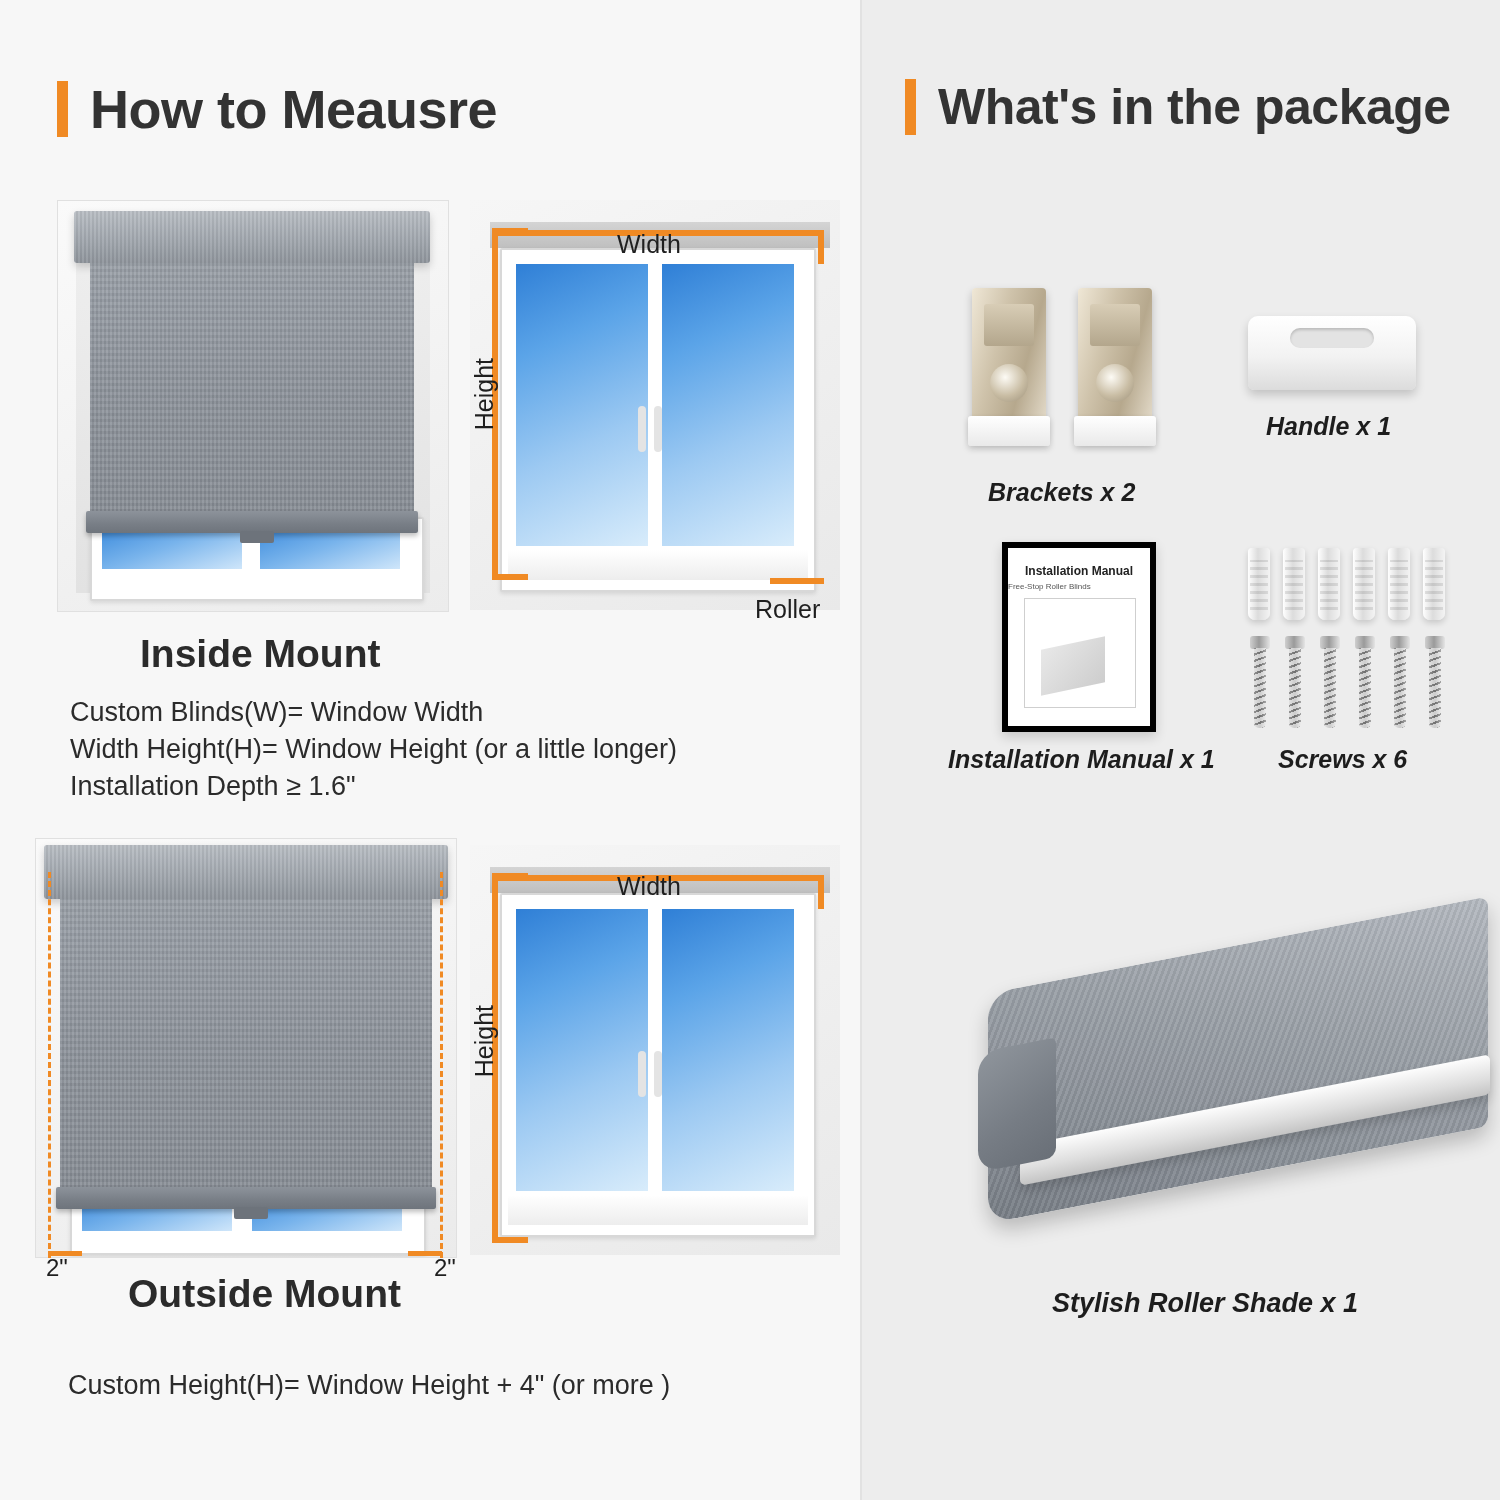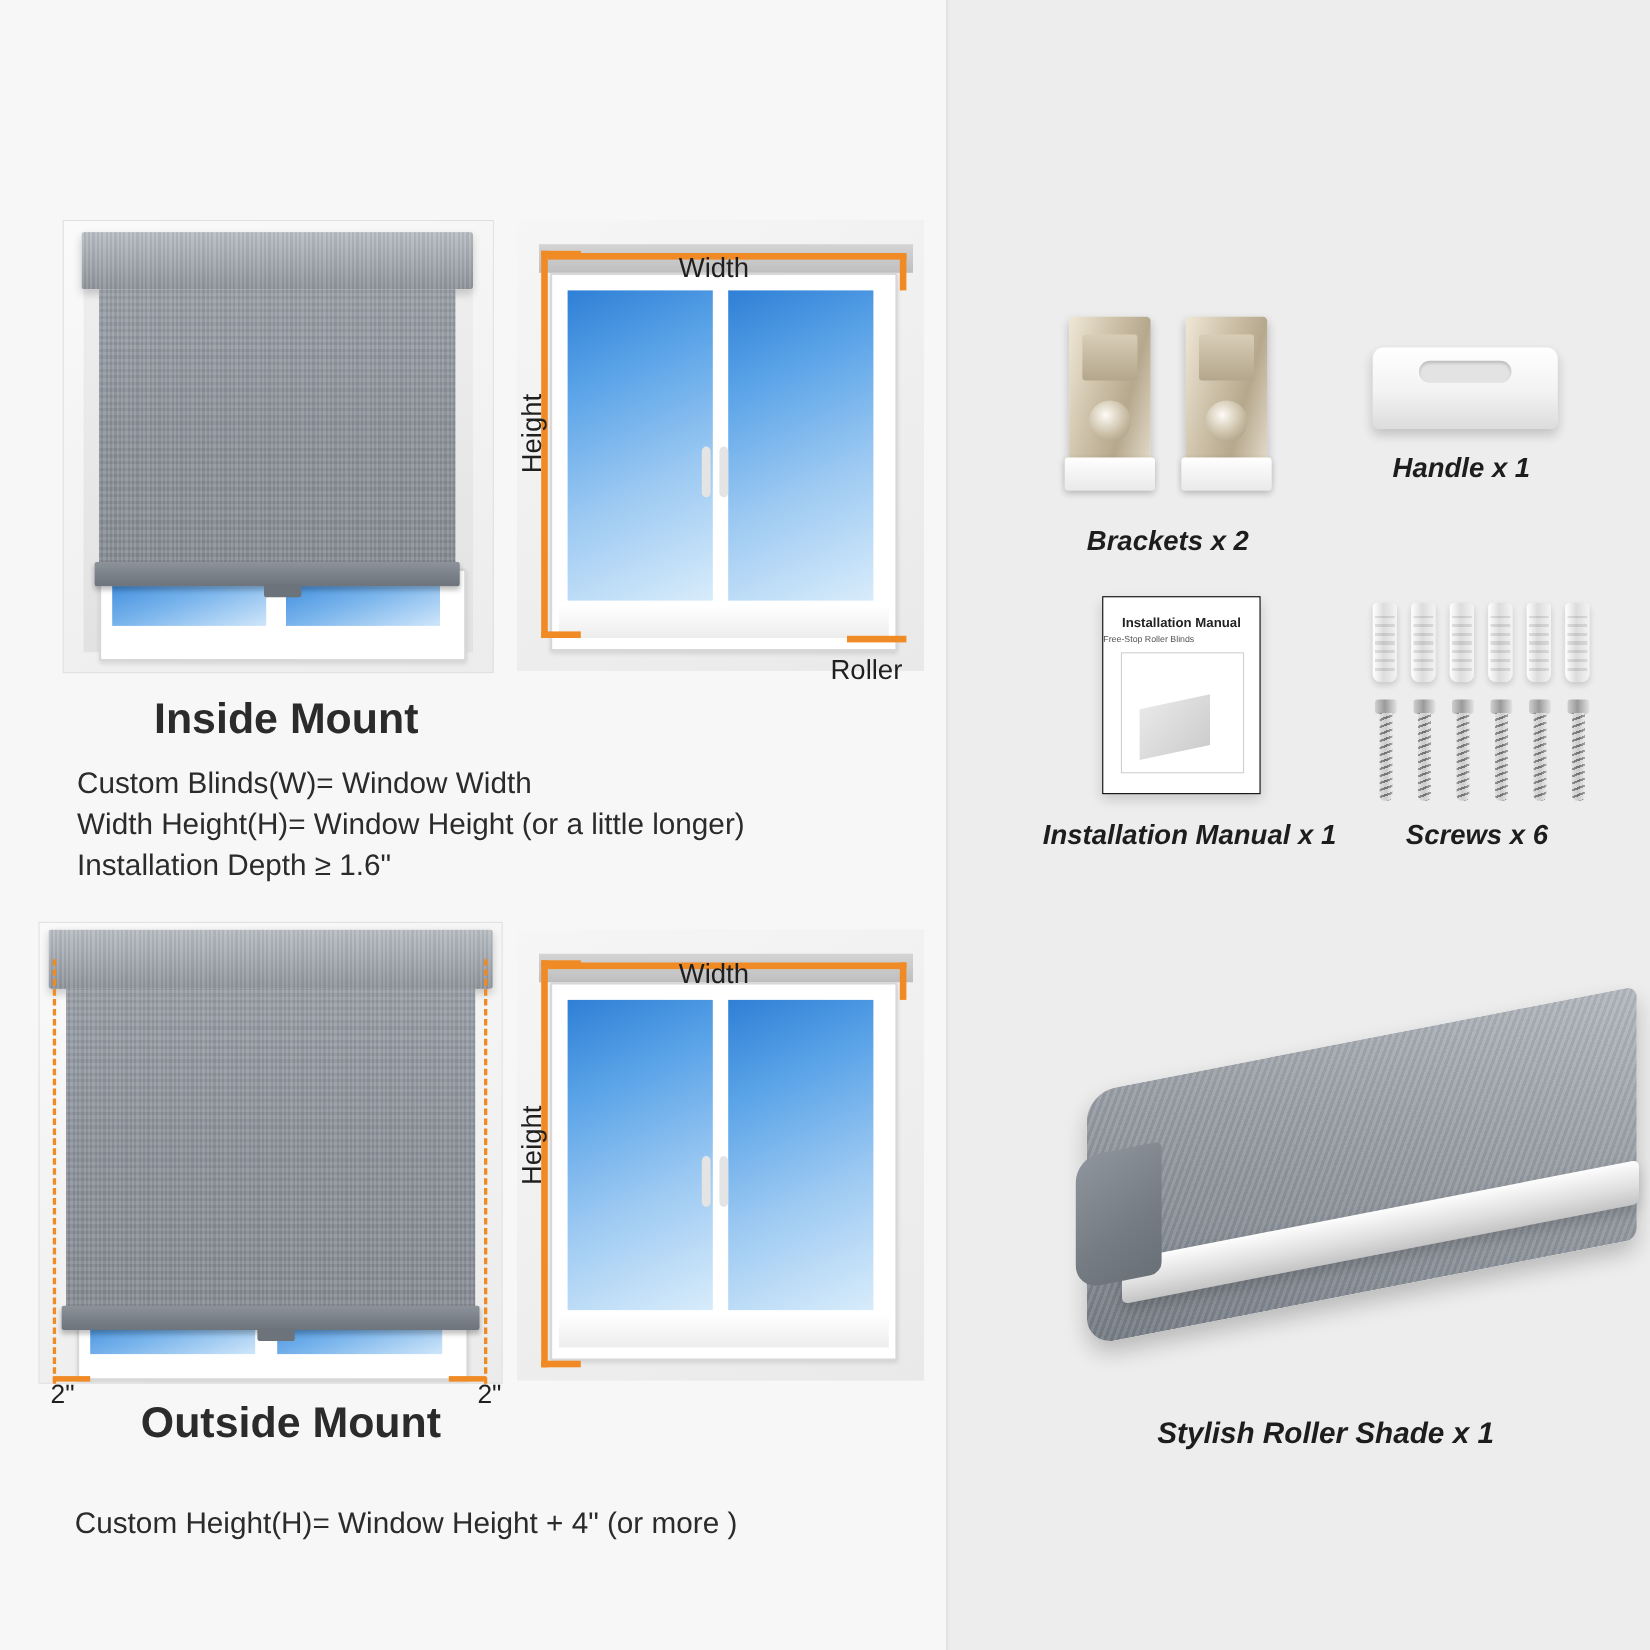--- a/index.html
+++ b/index.html
@@ -207,21 +207,21 @@
     left: 42px; top: 12px;
     width: 84px; height: 20px;
     background: #e3e3e3;
     border-radius: 10px;
     box-shadow: inset 0 2px 3px rgba(0,0,0,0.18);
   }
   .manual {
     position: absolute;
     width: 142px; height: 178px;
     background: #ffffff;
-    border: 1px solid #000000;
+    border: 6px solid #000000;
     box-shadow: 0 5px 11px rgba(0,0,0,0.16);
   }
   .manual .m-title {
     position: absolute;
     left: 0; right: 0; top: 16px;
     text-align: center;
     font-size: 12px;
     font-weight: bold;
     color: #222;
   }
@@ -315,21 +315,29 @@
 </style>
 </head>
 <body>
 
 <div class="page">
 
   <div class="left-panel"></div>
   <div class="right-panel"></div>
   <div class="divider"></div>
 
-
+  <div class="heading" id="heading-left">
+    <div class="bar"></div>
+    <div class="txt">How to Meausre</div>
+  </div>
+
+  <div class="heading" id="heading-right">
+    <div class="bar"></div>
+    <div class="txt">What's in the package</div>
+  </div>
 
   <div class="photo-window" style="left:57px; top:200px; width:390px; height:410px;">
 
     <div style="position:absolute; inset:0; background:linear-gradient(160deg,#fafafa,#ececec);"></div>
 
     <div style="position:absolute; left:18px; top:12px; right:18px; bottom:18px; background:linear-gradient(180deg,#efefef,#e2e2e2);"></div>
 
     <div class="win-frame" style="left:32px; top:316px; width:330px; height:80px;">
       <div class="glass pane-small" style="left:10px; top:10px; width:140px; height:40px;"></div>
       <div class="glass pane-small" style="left:168px; top:10px; width:140px; height:40px;"></div>

